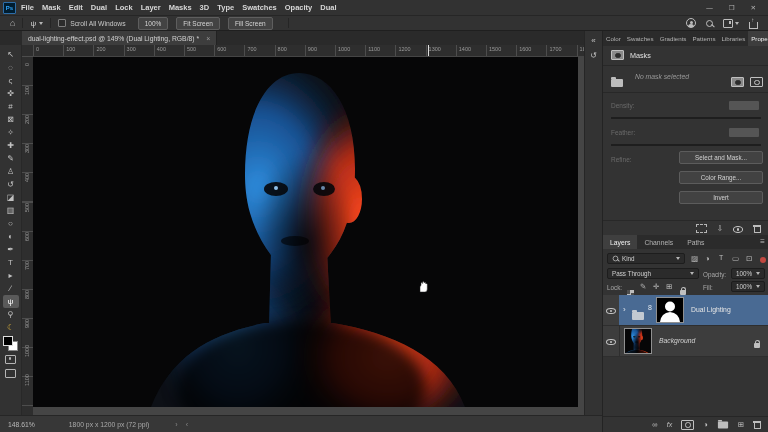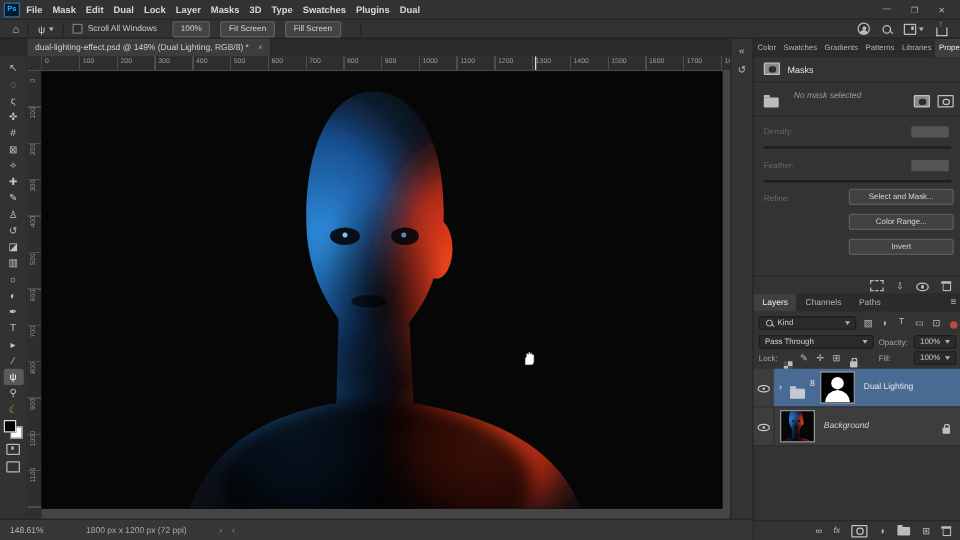--- a/index.html
+++ b/index.html
@@ -151,21 +151,21 @@
         <span>File</span>
         <span>Mask</span>
         <span>Edit</span>
         <span>Dual</span>
         <span>Lock</span>
         <span>Layer</span>
         <span>Masks</span>
         <span>3D</span>
         <span>Type</span>
         <span>Swatches</span>
-        <span>Plugins</span>
+        <span>Opacity</span>
         <span>Dual</span>
       </div>
     <div id="win-controls">
         <span>—</span>
         <span>❐</span>
         <span>✕</span>
       </div>
   </div>
 
   <div id="optionsbar">

